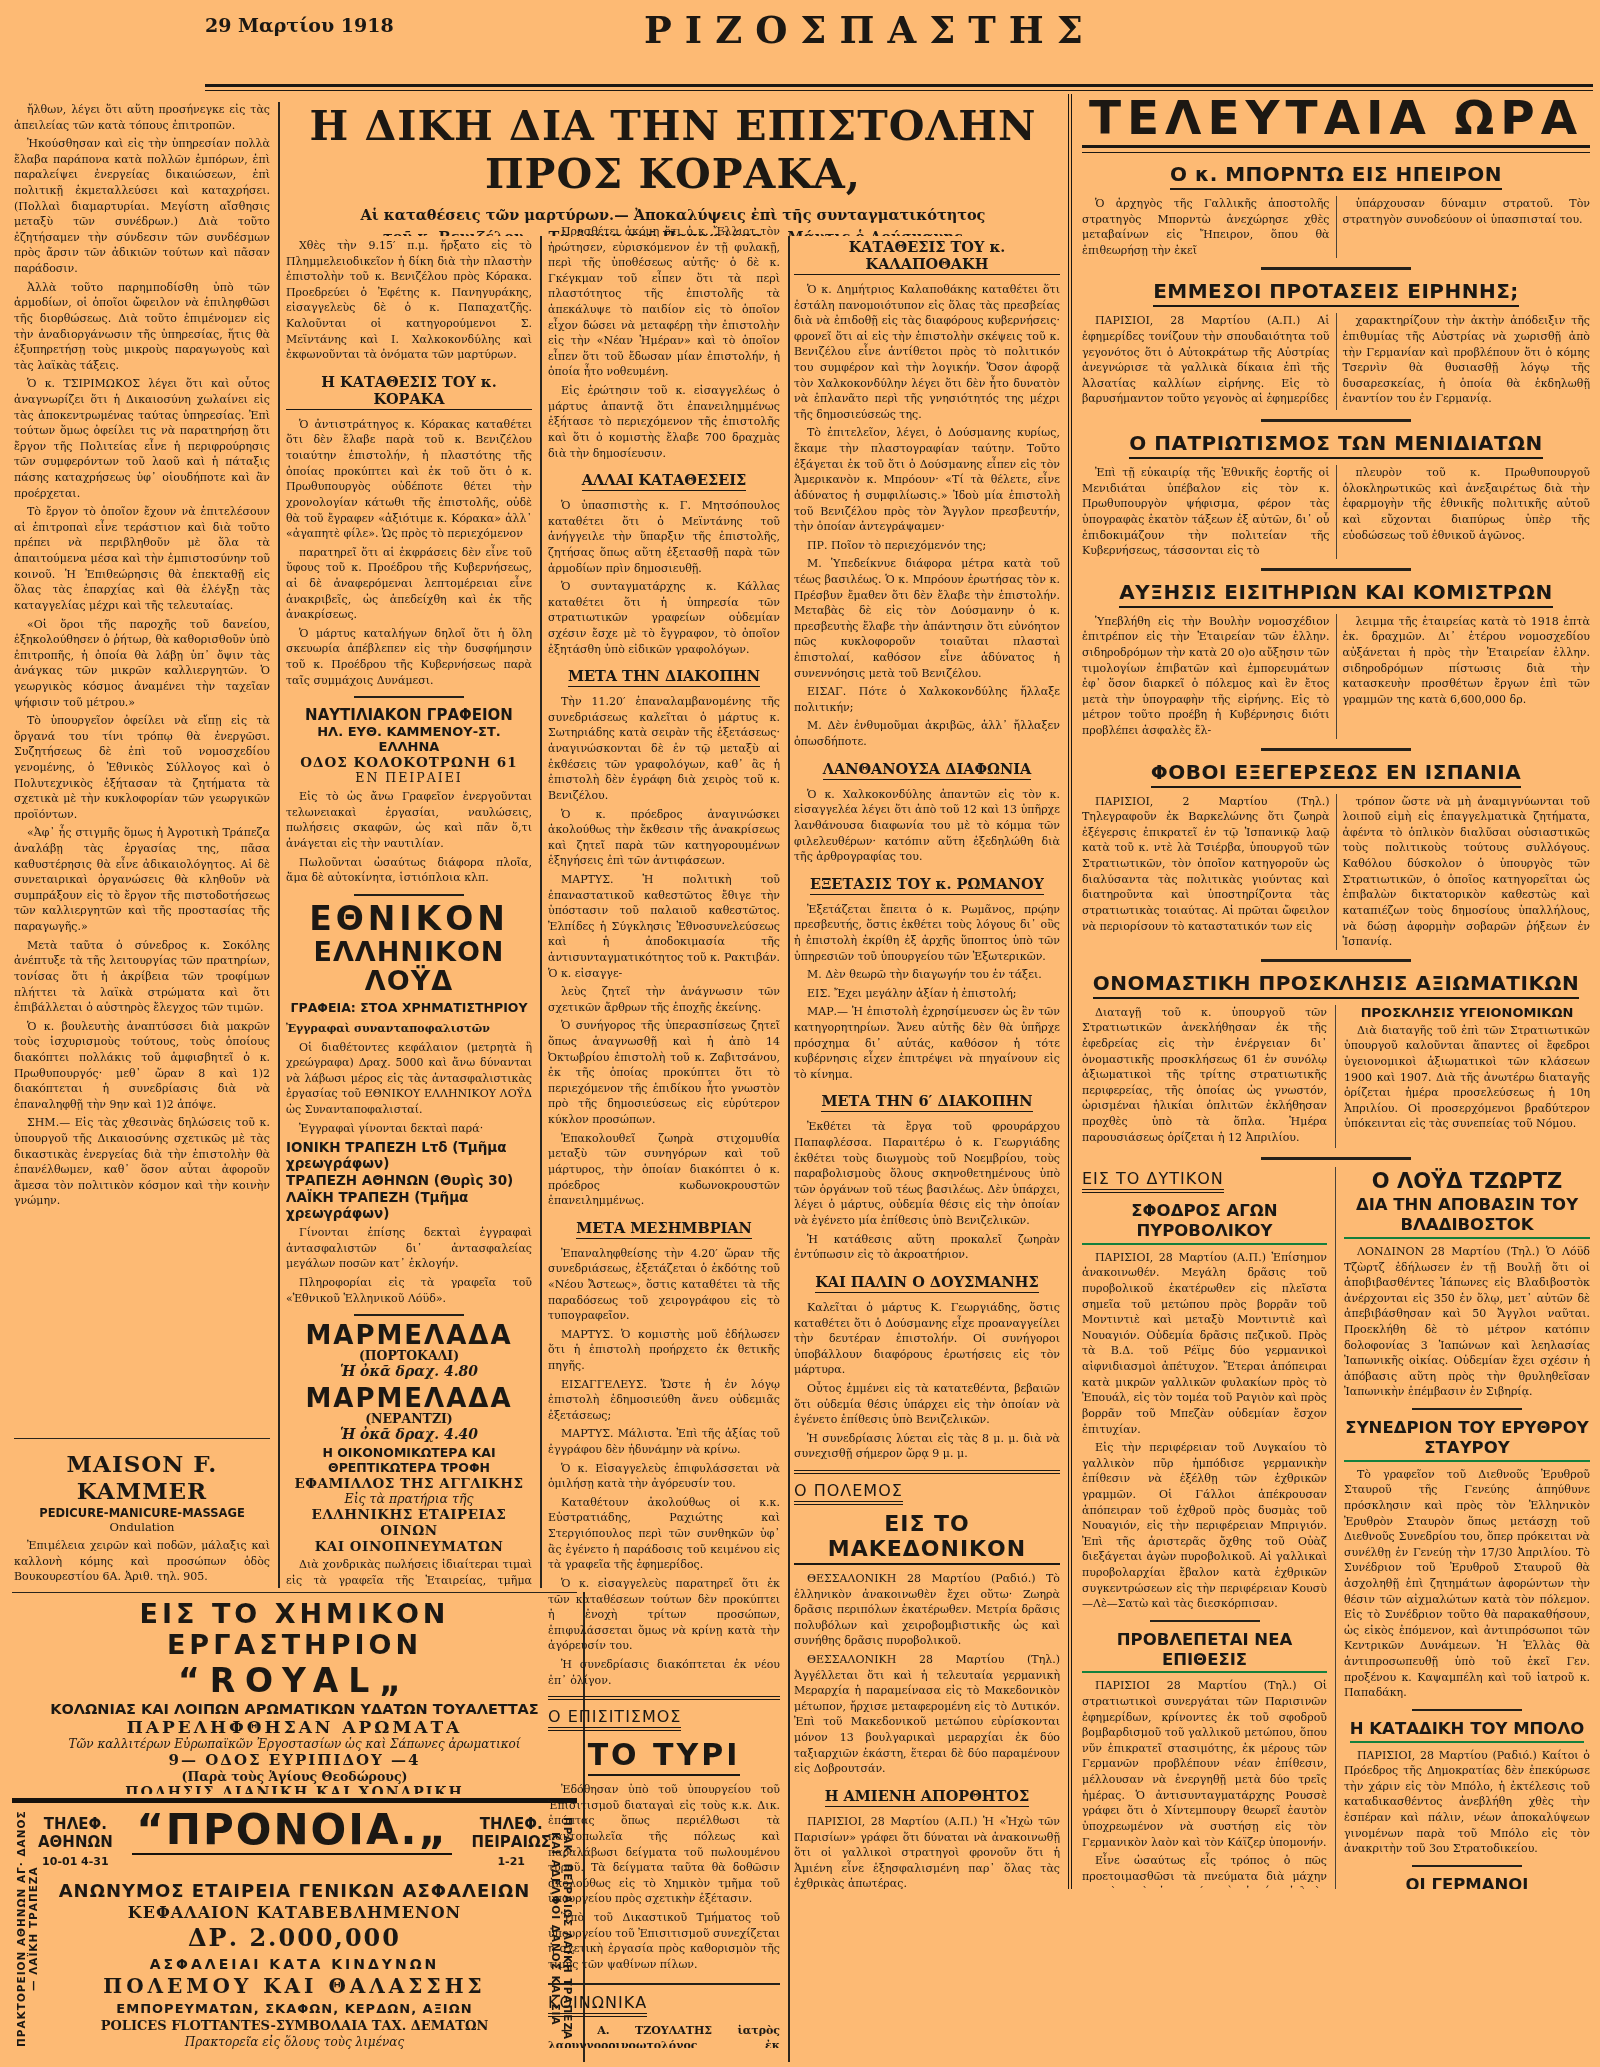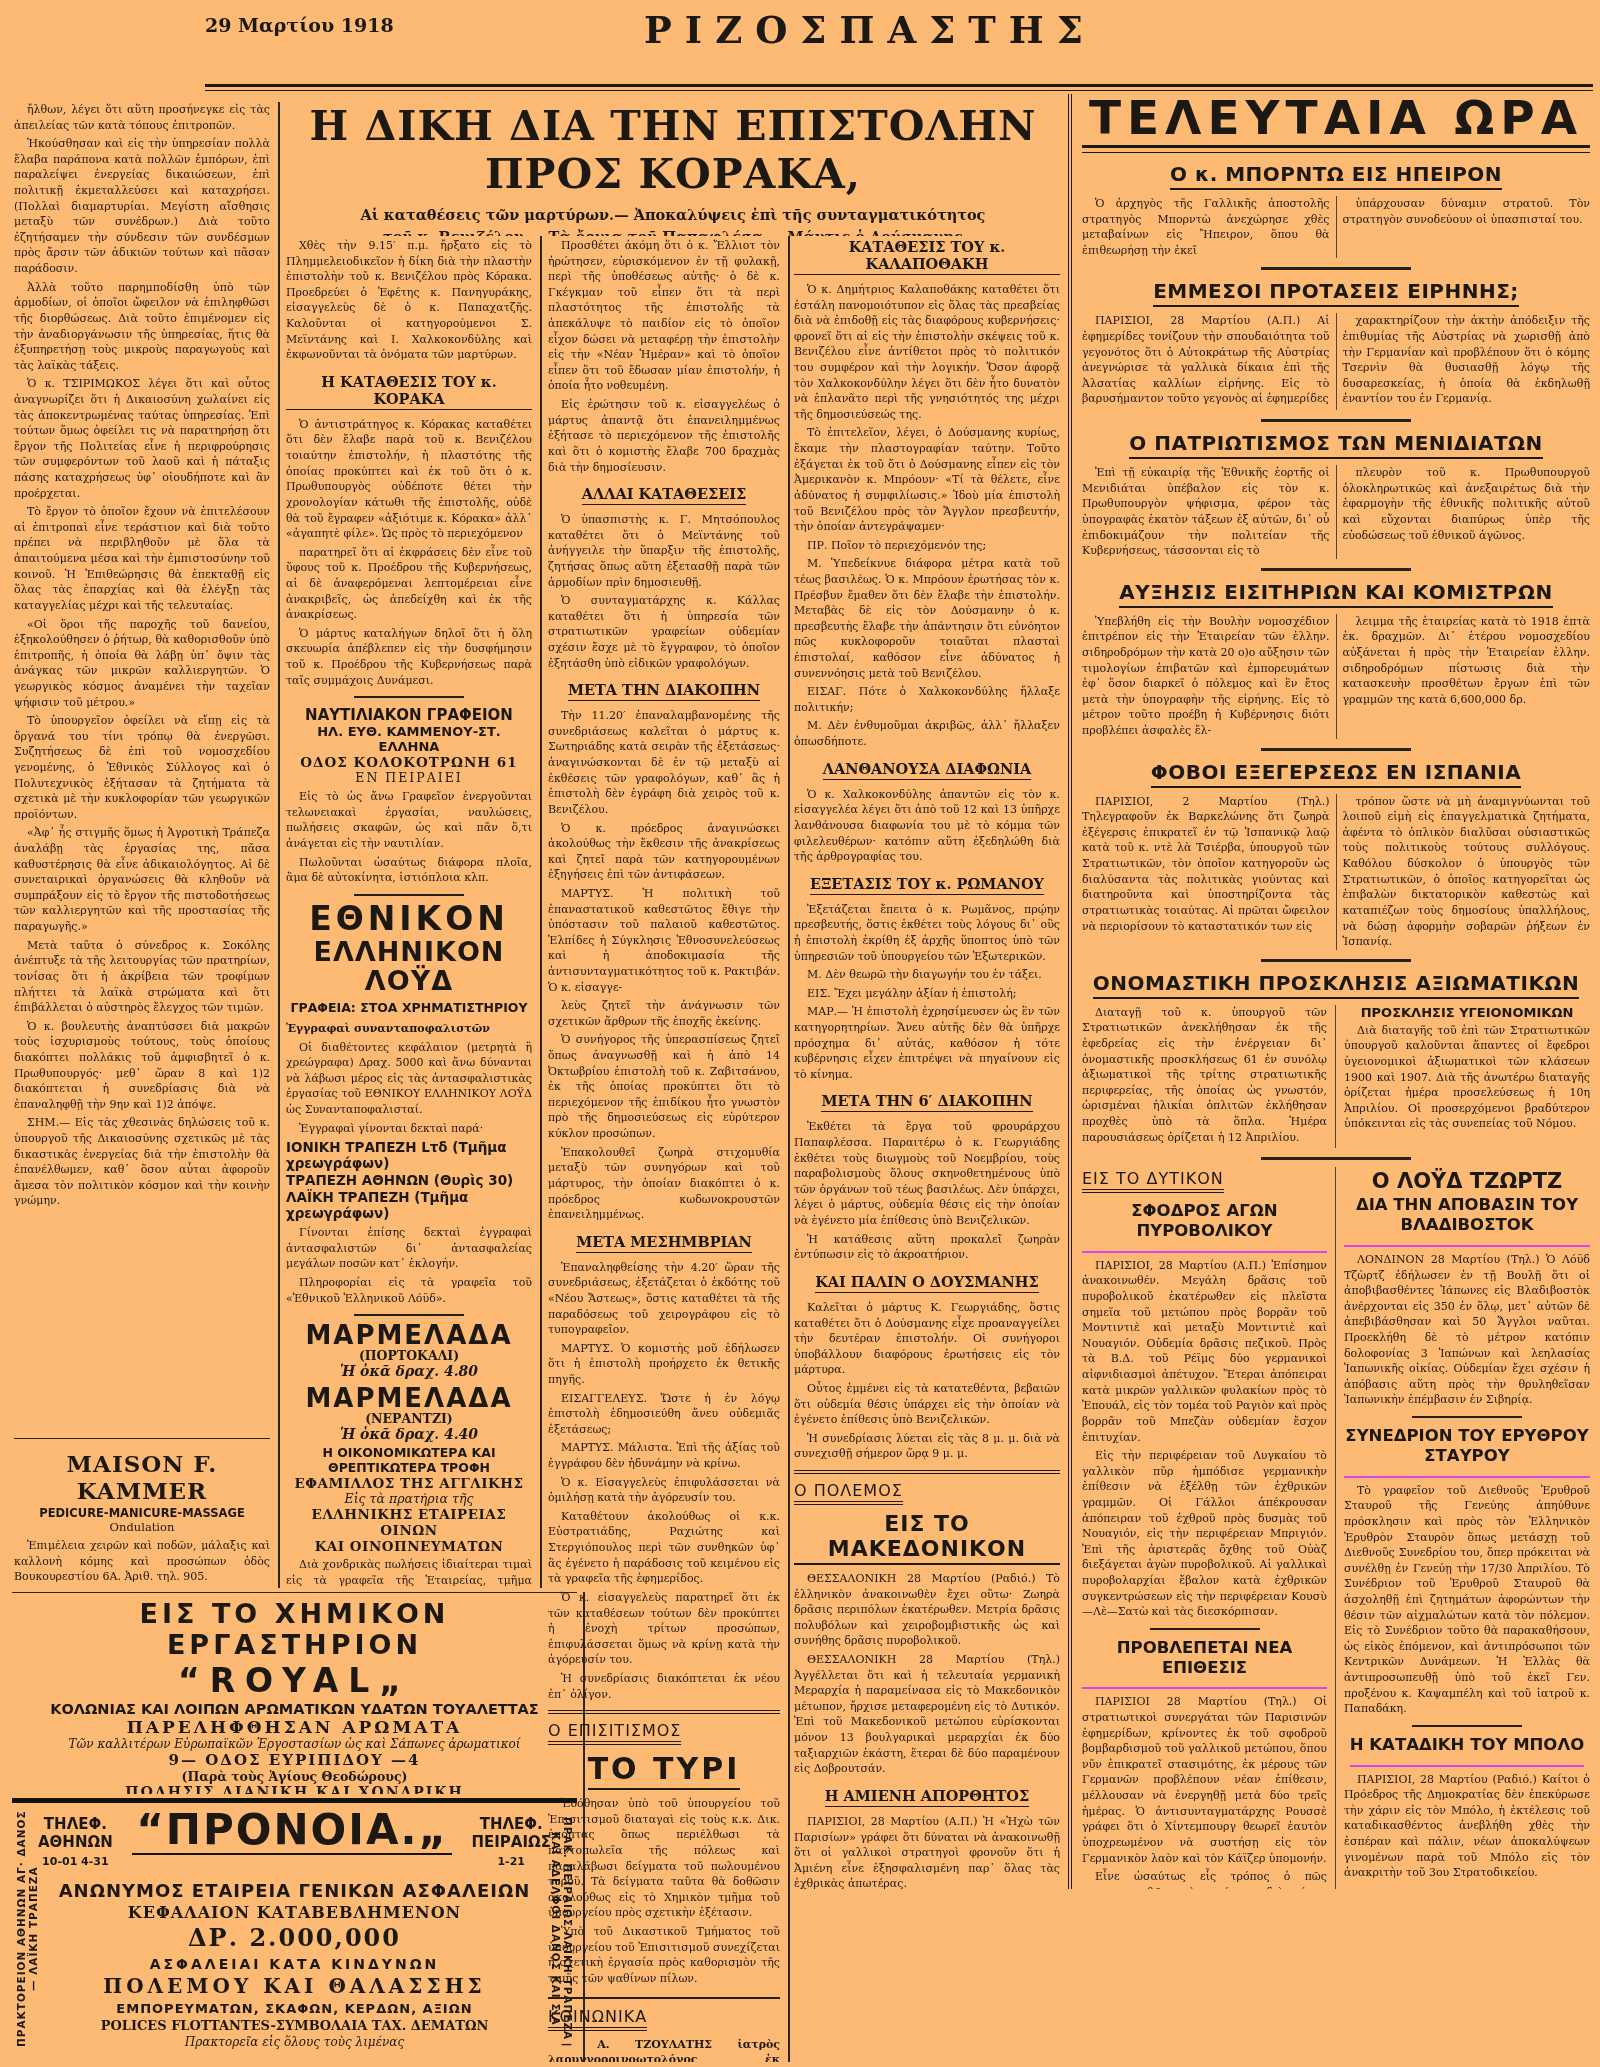--- a/index.html
+++ b/index.html
@@ -76,21 +76,21 @@
   .pron-side.left{left:3px;}
   .pron-side.right{right:3px;transform:none;}
   
   .lh-title{font-family:"DejaVu Sans",sans-serif;font-weight:bold;font-size:47px;text-align:center;
             letter-spacing:6px;line-height:1;margin:0 0 4px;}
   .half-split{display:flex;}
   .half{width:50%;box-sizing:border-box;}
   .half.l{padding-right:8px;border-right:1.2px solid #4a443a;}
   .half.r{padding-left:8px;}
   .half-head{font-family:"DejaVu Sans",sans-serif;font-weight:bold;text-align:center;font-size:16.5px;margin:8px 0 5px;line-height:1.2;}
-  .half-head .u{display:inline-block;border-bottom:2px solid #d946ef;padding-bottom:10px;}
+  .half-head .u{display:inline-block;border-bottom:2px solid #15803d;padding-bottom:2px;}
   .sect-top{border-top:4px double #1c1813;padding-top:5px;margin-top:8px;}
   .cheese-head{font-family:"DejaVu Sans",sans-serif;font-weight:bold;font-size:30px;text-align:center;letter-spacing:3px;margin:2px 0 6px;}
   .mak-head{font-family:"DejaVu Sans",sans-serif;font-weight:bold;font-size:22px;text-align:center;letter-spacing:1px;margin:2px 0 6px;}
   .cheese-head .u,.mak-head .u{display:inline-block;border-bottom:2px solid #1c1813;padding-bottom:2px;}
 </style>
 </head>
 <body>
 
 <div class="page">
 
@@ -218,21 +218,21 @@
       <div class="oin-1">ΘΡΕΠΤΙΚΩΤΕΡΑ ΤΡΟΦΗ</div>
       <div class="oin-2">ΕΦΑΜΙΛΛΟΣ ΤΗΣ ΑΓΓΛΙΚΗΣ</div>
       <div class="oin-1" style="font-family:'DejaVu Serif',serif;font-weight:normal;font-style:italic;">Εἰς τὰ πρατήρια τῆς</div>
       <div class="oin-2">ΕΛΛΗΝΙΚΗΣ ΕΤΑΙΡΕΙΑΣ ΟΙΝΩΝ</div>
       <div class="oin-2">ΚΑΙ ΟΙΝΟΠΝΕΥΜΑΤΩΝ</div>
       <p style="margin-top:3px;">Διὰ χονδρικὰς πωλήσεις ἰδιαίτεραι τιμαὶ εἰς τὰ γραφεῖα τῆς Ἑταιρείας, τμῆμα ἐσωτερικῆς ἐμπορίας.</p>
     </div>
 
   </div>
 
-  <div class="col bodytext" style="left:548px;top:238px;width:232px;height:1824px;">
+  <div class="col bodytext" style="left:548px;top:224px;width:232px;height:1824px;">
     <p>Προσθέτει ἀκόμη ὅτι ὁ κ. Ἔλλιοτ τὸν ἠρώτησεν, εὑρισκόμενον ἐν τῇ φυλακῇ, περὶ τῆς ὑποθέσεως αὐτῆς· ὁ δὲ κ. Γκέγκμαν τοῦ εἶπεν ὅτι τὰ περὶ πλαστότητος τῆς ἐπιστολῆς τὰ ἀπεκάλυψε τὸ παιδίον εἰς τὸ ὁποῖον εἶχον δώσει νὰ μεταφέρῃ τὴν ἐπιστολὴν εἰς τὴν «Νέαν Ἡμέραν» καὶ τὸ ὁποῖον εἶπεν ὅτι τοῦ ἔδωσαν μίαν ἐπιστολήν, ἡ ὁποία ἦτο νοθευμένη.</p>
     <p>Εἰς ἐρώτησιν τοῦ κ. εἰσαγγελέως ὁ μάρτυς ἀπαντᾷ ὅτι ἐπανειλημμένως ἐξήτασε τὸ περιεχόμενον τῆς ἐπιστολῆς καὶ ὅτι ὁ κομιστὴς ἔλαβε 700 δραχμὰς διὰ τὴν δημοσίευσιν.</p>
     <div class="subhead"><span>ΑΛΛΑΙ ΚΑΤΑΘΕΣΕΙΣ</span></div>
     <p>Ὁ ὑπασπιστὴς κ. Γ. Μητσόπουλος καταθέτει ὅτι ὁ Μεϊντάνης τοῦ ἀνήγγειλε τὴν ὕπαρξιν τῆς ἐπιστολῆς, ζητήσας ὅπως αὕτη ἐξετασθῇ παρὰ τῶν ἁρμοδίων πρὶν δημοσιευθῇ.</p>
     <p>Ὁ συνταγματάρχης κ. Κάλλας καταθέτει ὅτι ἡ ὑπηρεσία τῶν στρατιωτικῶν γραφείων οὐδεμίαν σχέσιν ἔσχε μὲ τὸ ἔγγραφον, τὸ ὁποῖον ἐξητάσθη ὑπὸ εἰδικῶν γραφολόγων.</p>
     <div class="subhead"><span>ΜΕΤΑ ΤΗΝ ΔΙΑΚΟΠΗΝ</span></div>
     <p>Τὴν 11.20′ ἐπαναλαμβανομένης τῆς συνεδριάσεως καλεῖται ὁ μάρτυς κ. Σωτηριάδης κατὰ σειρὰν τῆς ἐξετάσεως· ἀναγινώσκονται δὲ ἐν τῷ μεταξὺ αἱ ἐκθέσεις τῶν γραφολόγων, καθ᾽ ἃς ἡ ἐπιστολὴ δὲν ἐγράφη διὰ χειρὸς τοῦ κ. Βενιζέλου.</p>
     <p>Ὁ κ. πρόεδρος ἀναγινώσκει ἀκολούθως τὴν ἔκθεσιν τῆς ἀνακρίσεως καὶ ζητεῖ παρὰ τῶν κατηγορουμένων ἐξηγήσεις ἐπὶ τῶν ἀντιφάσεων.</p>
     <p>ΜΑΡΤΥΣ. Ἡ πολιτικὴ τοῦ ἐπαναστατικοῦ καθεστῶτος ἔθιγε τὴν ὑπόστασιν τοῦ παλαιοῦ καθεστῶτος. Ἐλπίδες ἡ Σύγκλησις Ἐθνοσυνελεύσεως καὶ ἡ ἀποδοκιμασία τῆς ἀντισυνταγματικότητος τοῦ κ. Ρακτιβάν. Ὁ κ. εἰσαγγε-</p>
     <p>λεὺς ζητεῖ τὴν ἀνάγνωσιν τῶν σχετικῶν ἄρθρων τῆς ἐποχῆς ἐκείνης.</p>

